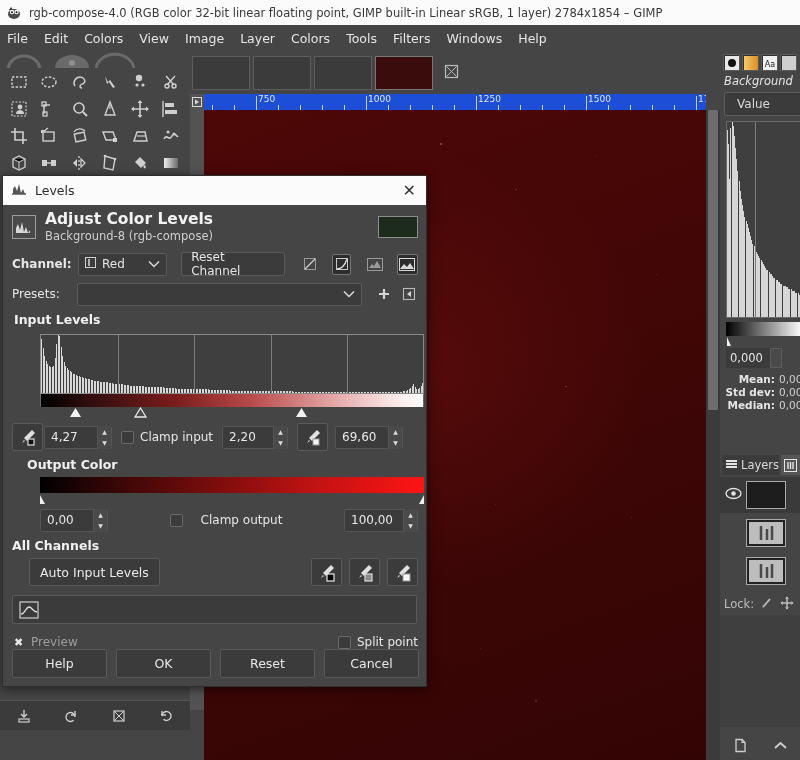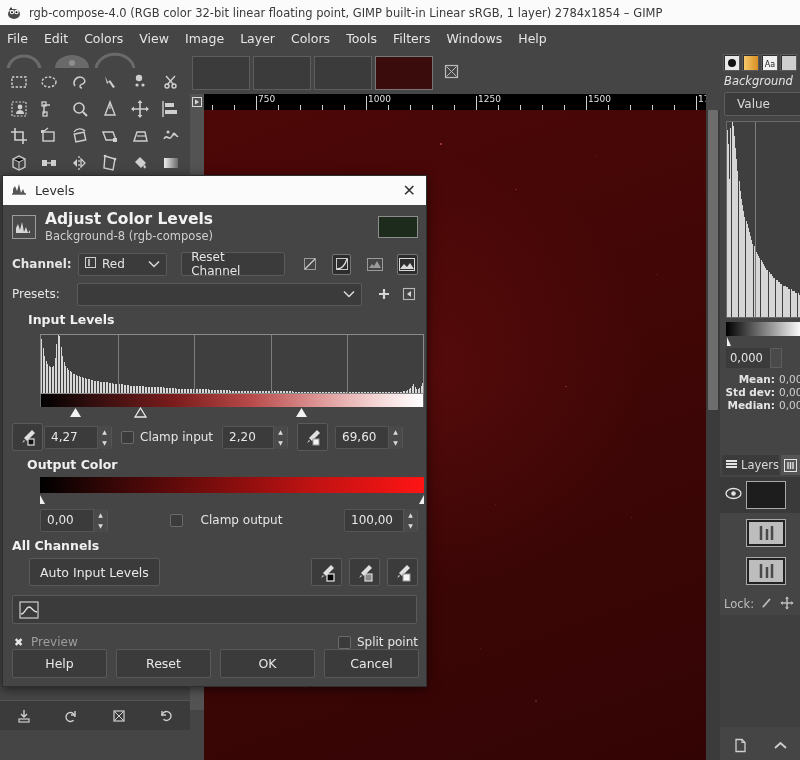--- a/index.html
+++ b/index.html
@@ -74,21 +74,21 @@
   }
   .thumb.active { background: #3b0c0c; border-color: #777; }
   .thumb-close { margin-left: 8px; color: #bbb; }
 
   .ruler-corner {
     position: absolute; top: 42px; left: 0; width: 14px; height: 16px;
     background: #535353; display:flex; align-items:center; justify-content:center;
   }
   .ruler-h {
     position: absolute; top: 42px; left: 14px; width: 502px; height: 16px;
-    background: #000000; overflow: hidden;
+    background: #1d4ed8; overflow: hidden;
   }
   .ruler-tick { position: absolute; bottom: 0; width: 1px; background: #cfcfcf; }
   .ruler-lbl {
     position: absolute; top: 0px; font-size: 9px; color: #e2e2e2;
     font-family: "DejaVu Sans", sans-serif; white-space: nowrap;
   }
   .ruler-v {
     position: absolute; top: 58px; left: 0; width: 14px; height: 600px;
     background: #535353;
   }
@@ -961,21 +961,21 @@
       </span>
       <span class="iconbtn">
         <svg width="14" height="14" viewBox="0 0 14 14">
             <rect x="1.5" y="1.5" width="11" height="11" fill="none" stroke="#b8b8b8" stroke-width="1.1"></rect>
             <path d="M9 4L5 7l4 3z" fill="#d6d6d6"></path>
           </svg>
       </span>
     </div>
 
     <div class="row" style="height:20px">
-      <span class="sec-title" style="margin-left:16px">Input Levels</span>
+      <span class="sec-title" style="margin-left:2px">Input Levels</span>
     </div>
 
     <div class="hist-panel" id="levels-hist">
         <div class="hbar" style="left: 0px; width: 1.3px; height: 53.75px;"></div>
         <div class="hbar" style="left: 1.5px; width: 1.3px; height: 45px;"></div>
         <div class="hbar" style="left: 3px; width: 1.3px; height: 37.5px;"></div>
         <div class="hbar" style="left: 4.5px; width: 1.3px; height: 32.5px;"></div>
         <div class="hbar" style="left: 6px; width: 1.3px; height: 29.375px;"></div>
         <div class="hbar" style="left: 7.5px; width: 1.3px; height: 27.5px;"></div>
         <div class="hbar" style="left: 9px; width: 1.3px; height: 26.25px;"></div>
@@ -1367,18 +1367,18 @@
     <div class="row" style="height:28px; margin-top:4px">
       <span class="chk checked">✖</span>
       <span class="lbl" style="margin-left:6px; color:#9e9e9e">Preview</span>
       <span style="flex:1"></span>
       <span class="chk"></span>
       <span class="lbl" style="margin-left:6px">Split point</span>
     </div>
 
     <div class="dlg-footer">
       <span class="btn">Help</span>
+      <span class="btn">OK</span>
       <span class="btn">Reset</span>
-      <span class="btn">OK</span>
       <span class="btn">Cancel</span>
     </div>
   </div>
 </div>
 
 </body></html>

